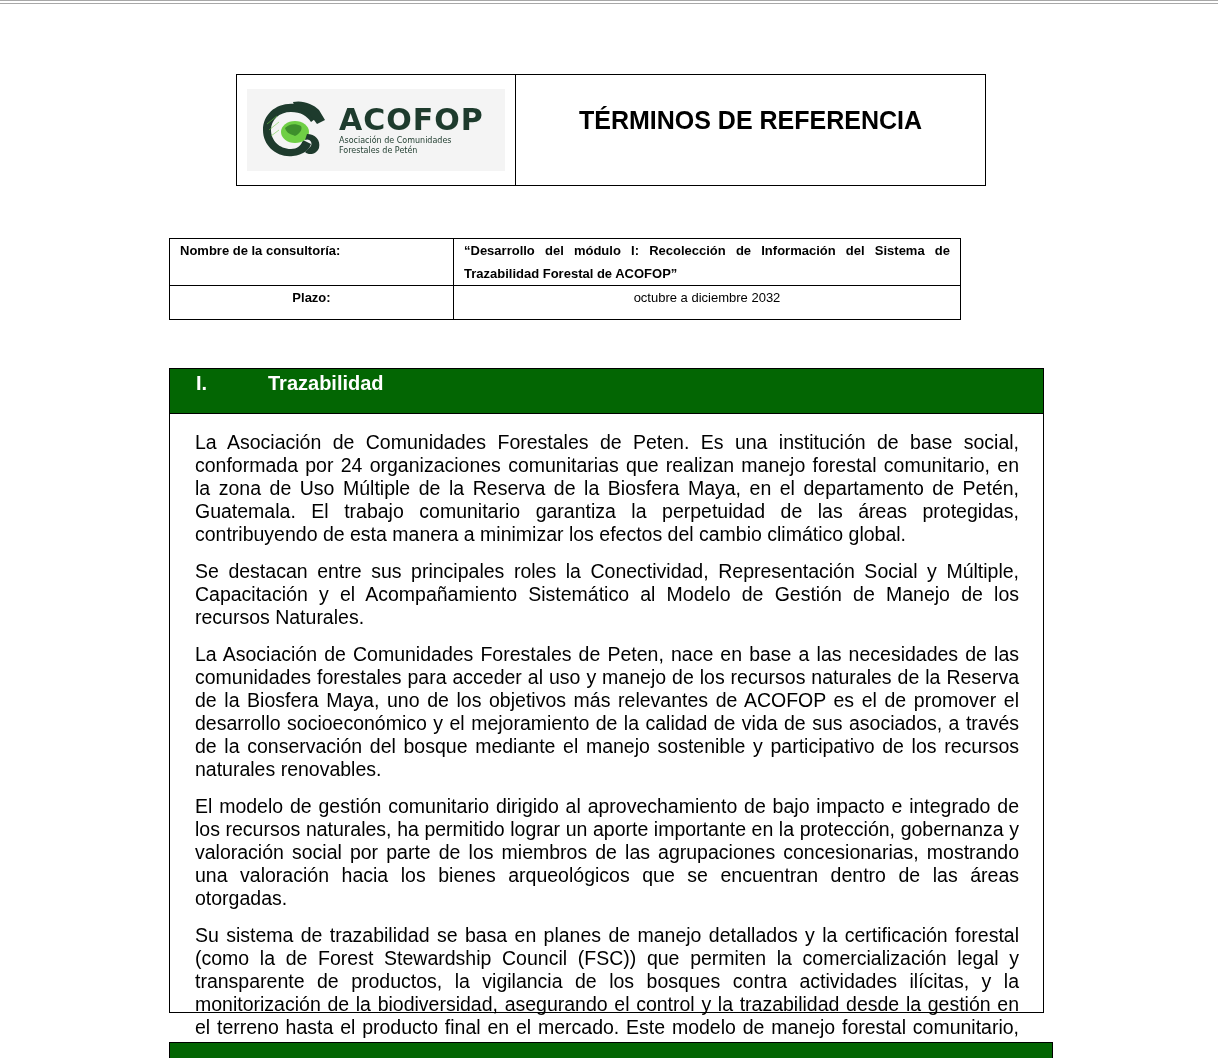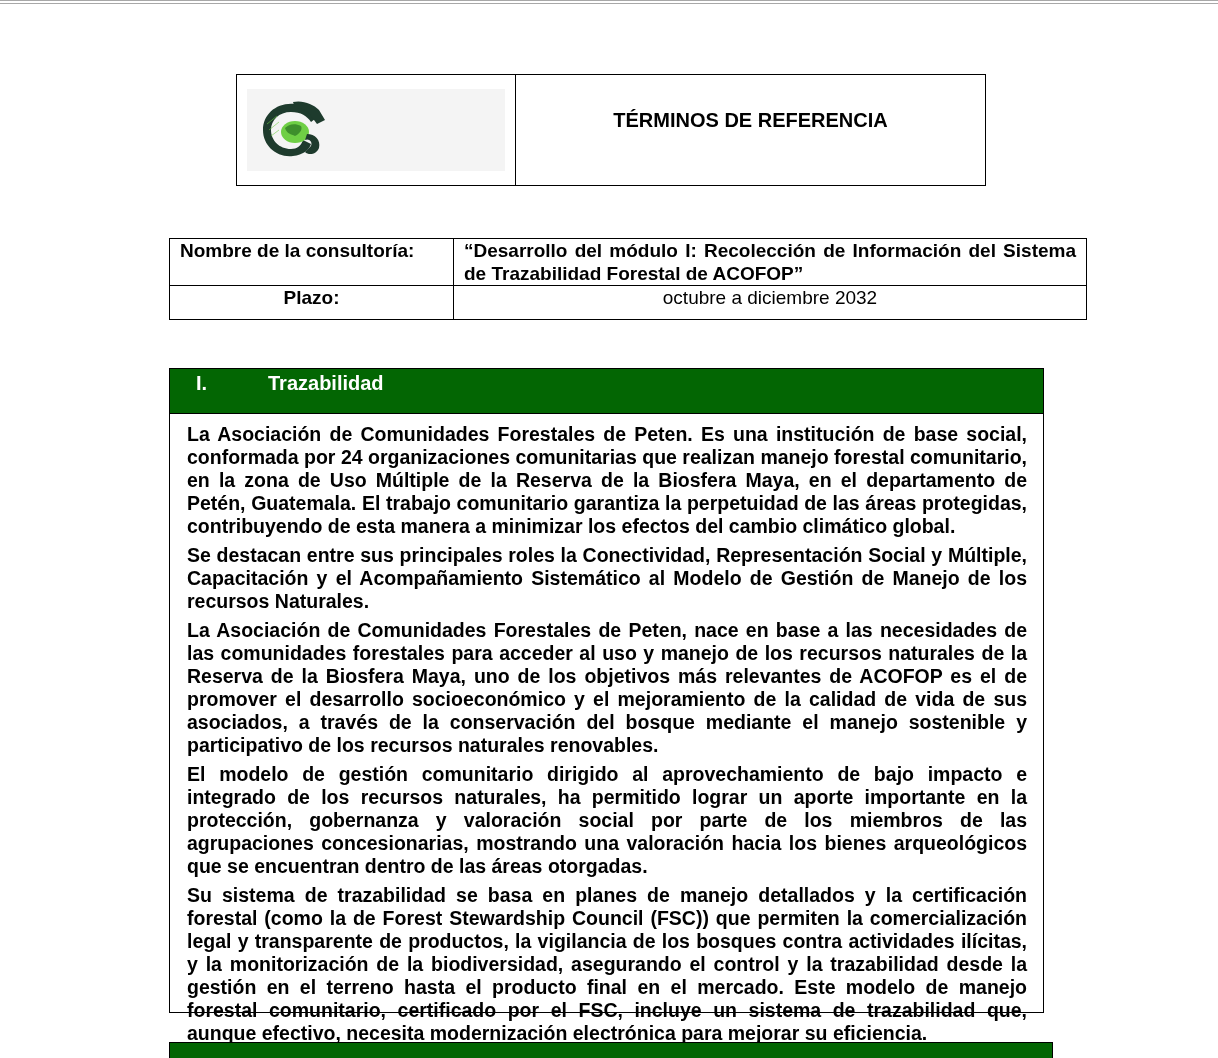--- a/index.html
+++ b/index.html
@@ -33,26 +33,26 @@
     font-size: 30px; color: #1e3b2d; letter-spacing: 1px; line-height: 30px;
   }
   .logo-sub {
     font-family: "DejaVu Sans", sans-serif; font-size: 8px; color: #1e3b2d;
     line-height: 9px; margin-top: 1px;
   }
   .title-cell {
     flex: 1; display: flex; align-items: center; justify-content: center;
     padding-bottom: 20px; box-sizing: border-box;
   }
-  .doc-title { font-weight: bold; font-size: 20px; }
+  .doc-title { font-weight: bold; font-size: 25px; }
 
   
   .info-table {
-    position: absolute; left: 169px; top: 238px; width: 918px;
-    border-collapse: collapse; font-size: 19px; line-height: 23px;
+    position: absolute; left: 169px; top: 238px; width: 792px;
+    border-collapse: collapse; font-size: 13px; line-height: 23px;
   }
   .info-table td { border: 1px solid #000; vertical-align: top; padding: 0 10px 0 10px; }
   .info-table td.label { width: 263px; font-weight: bold; }
   .info-table tr.r1 td { height: 46px; }
   .info-table tr.r2 td { height: 33px; text-align: center; }
   .val-bold { font-weight: bold; text-align: justify; text-align-last: left; }
 
   
   .section {
     position: absolute; left: 169px; top: 368px; width: 875px; height: 645px;
@@ -60,21 +60,21 @@
   }
   .section-header {
     height: 45px; background: #036603; border-bottom: 1px solid #000;
     box-sizing: border-box; display: flex; align-items: flex-start; padding-top: 3px;
     color: #fff; font-weight: bold; font-size: 20px;
   }
   .sec-num { width: 98px; padding-left: 26px; box-sizing: border-box; }
   .section-body {
     padding: 3px 10px 0 11px; font-size: 19.5px; line-height: 23px;
   }
-  .para { text-align: justify; margin: 6px; font-weight: bold; }
+  .para { text-align: justify; margin: 14px; }
 
   .next-section {
     position: absolute; left: 169px; top: 1042px; width: 884px; height: 20px;
     background: #036603; border: 1px solid #000; box-sizing: border-box;
   }
 </style>
 </head>
 <body>
 
 <div class="top-rule"></div>
@@ -83,20 +83,25 @@
   <div class="logo-cell">
     <div class="logo-box">
       <svg width="70" height="64" viewBox="0 0 70 64">
         <path d="M36 6 C18 4 4 16 4 32 C4 48 18 60 34 58 C44 57 50 52 52 46 L44 42 C42 48 38 51 32 51 C20 51 12 42 12 32 C12 22 20 14 32 14 C42 14 48 18 52 24 L60 18 C56 10 46 6 36 6 Z" fill="#1e3b2d"></path>
         <path d="M34 4 C44 2 54 6 60 12 L66 22 L58 26 L52 18 C48 12 42 10 36 10 Z" fill="#1e3b2d"></path>
         <ellipse cx="36" cy="34" rx="14" ry="11" fill="#6fcf45"></ellipse>
         <path d="M26 30 C30 26 36 25 42 28 C44 32 40 36 36 38 C32 36 28 36 26 30 Z" fill="#3e8f2c"></path>
         <path d="M48 36 C56 36 62 42 60 50 C58 56 50 58 46 54 L52 48 C54 44 50 40 46 42 Z" fill="#1e3b2d"></path>
         <path d="M8 26 L18 18 M10 32 L20 24 M12 38 L20 32" stroke="#6fcf45" stroke-width="1" opacity="0.6"></path>
       </svg>
+      <div class="logo-text-wrap">
+        <span class="logo-word">ACOFOP</span>
+        <span class="logo-sub">Asociación de Comunidades</span>
+        <span class="logo-sub">Forestales de Petén</span>
+      </div>
     </div>
   </div>
   <div class="title-cell">
     <span class="doc-title">TÉRMINOS DE REFERENCIA</span>
   </div>
 </div>
 
 <table class="info-table">
   <tbody>
       <tr class="r1">

